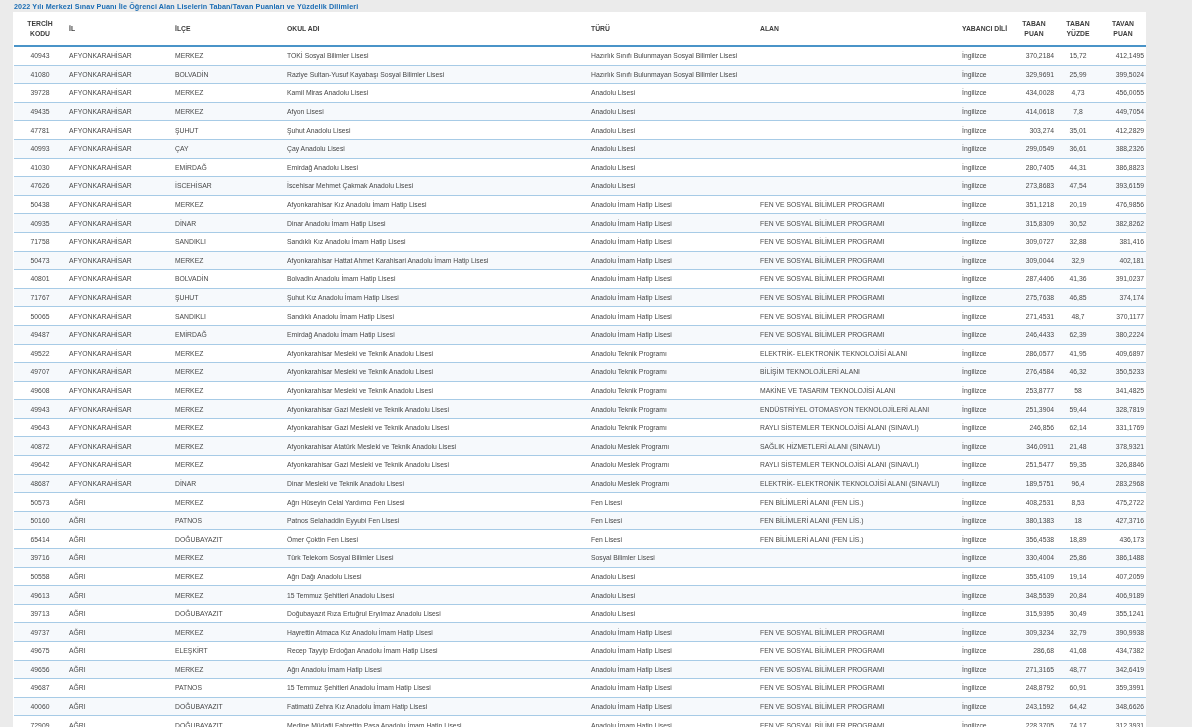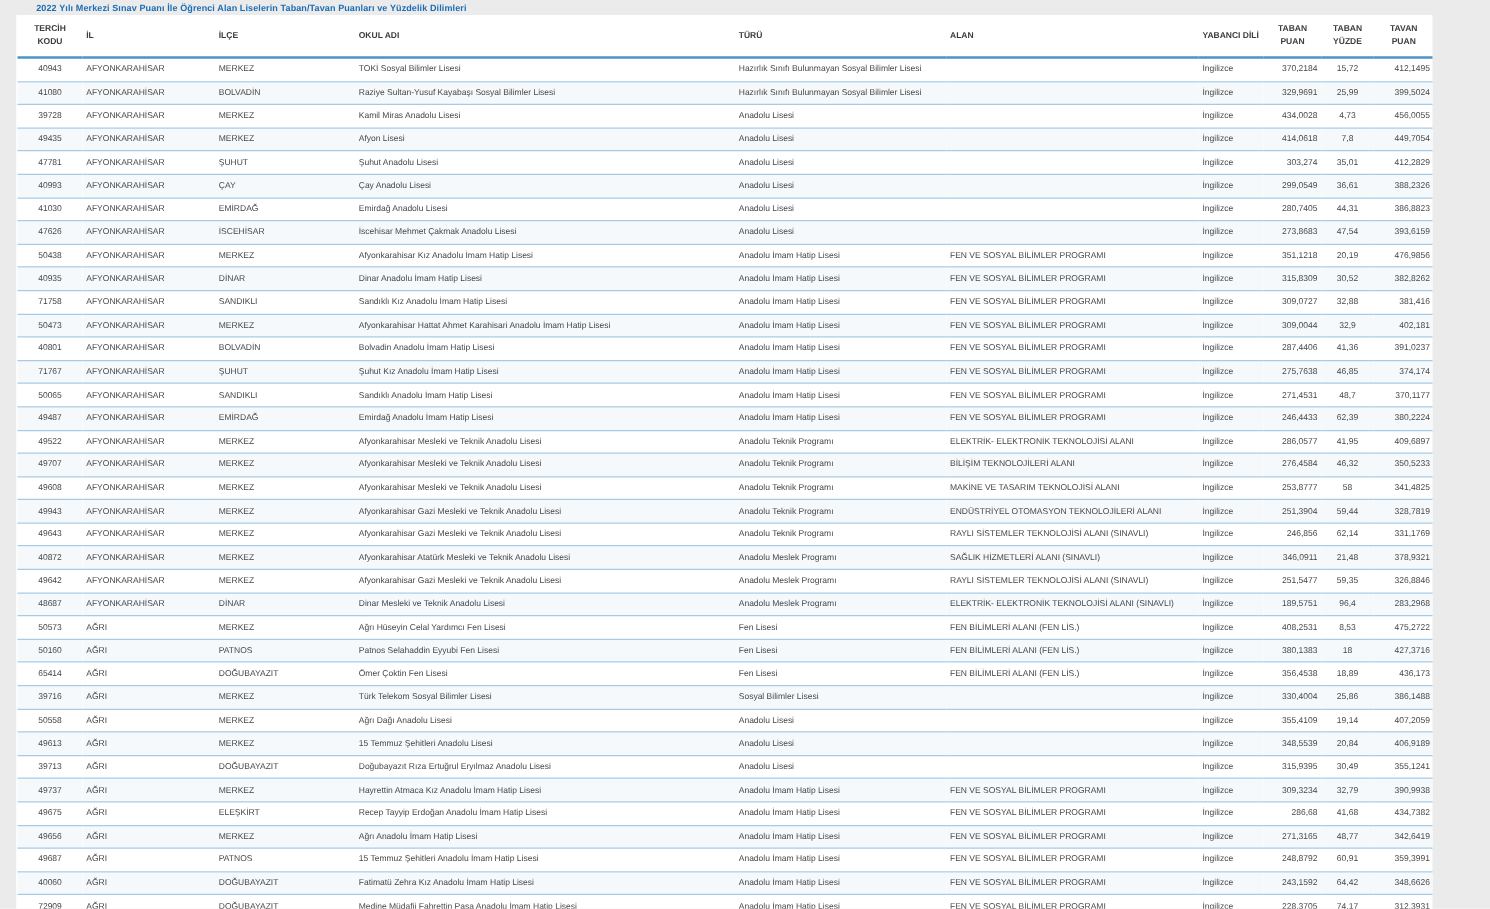--- a/index.html
+++ b/index.html
@@ -3,21 +3,21 @@
 <meta charset="utf-8">
 <style>
   html,body{margin:0;padding:0;}
   body{
     width:1192px;height:727px;overflow:hidden;position:relative;
     background:#ebebeb;
     font-family:"Liberation Sans",sans-serif;
     -webkit-font-smoothing:antialiased;
   }
   .page-title{
-    position:absolute;left:29px;top:2px;
+    position:absolute;left:14px;top:2px;
     font-size:7.2px;font-weight:bold;color:#1b6db4;
     letter-spacing:.1px;white-space:nowrap;
   }
   .content-panel{
     position:absolute;left:13px;top:12px;width:1133px;height:715px;
     background:#ffffff;overflow:hidden;
   }
   table.data-table{
     border-collapse:collapse;table-layout:fixed;width:1131px;margin:0 1px;
   }

